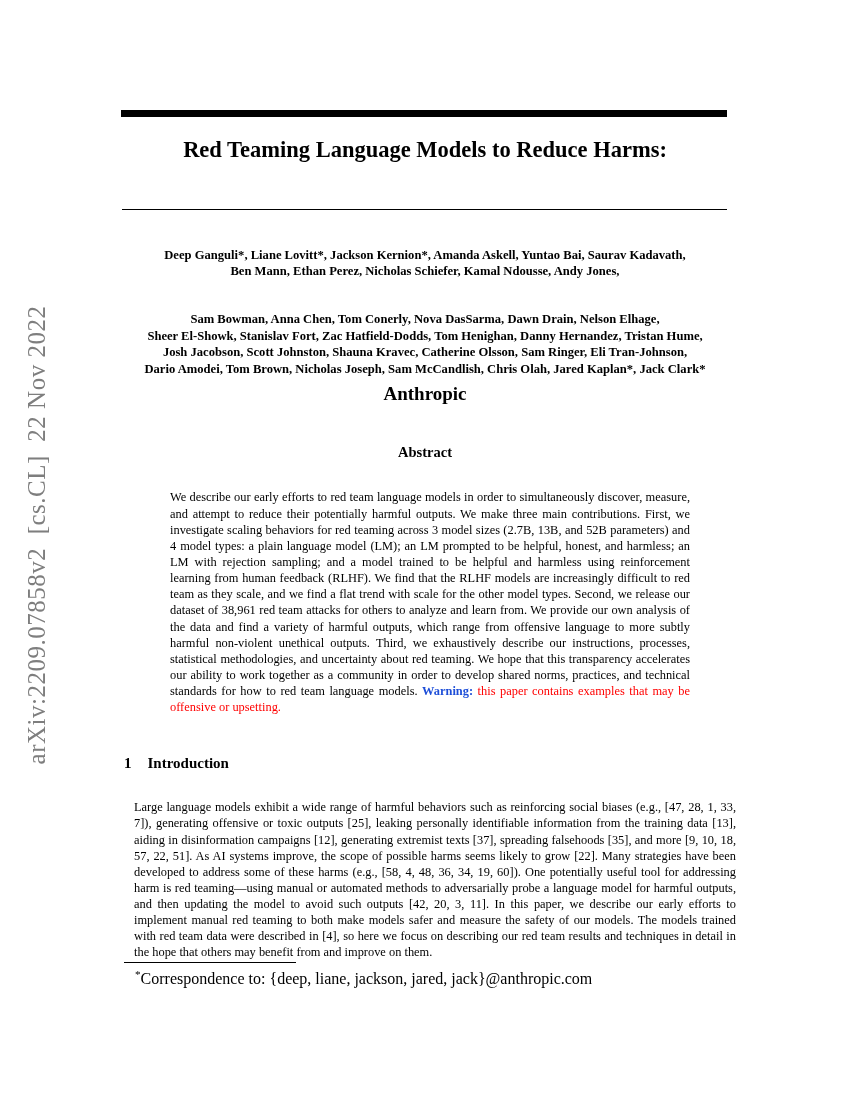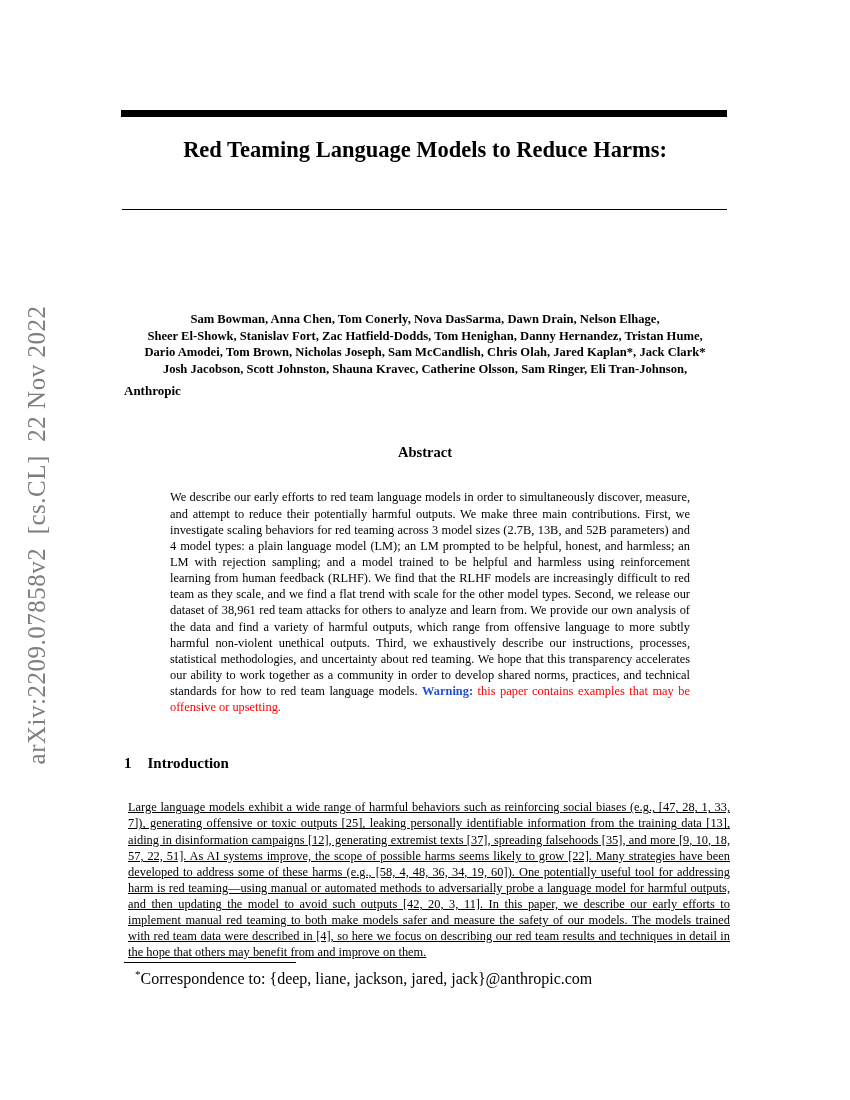--- a/index.html
+++ b/index.html
@@ -46,23 +46,23 @@
     position:absolute;left:-12px;right:-12px;
     text-align:center;
     font-weight:bold;
     font-size:12.6px;
     line-height:16px;
   }
   .authors-core{top:247px;}
   .authors-rest{top:311px;line-height:16.5px;}
   .affiliation{
     position:absolute;top:383px;left:0;right:0;
-    text-align:left;
+    text-align:center;
     font-weight:bold;
-    font-size:13px;
+    font-size:19px;
   }
   .abstract-heading{
     position:absolute;top:444px;left:0;right:0;
     text-align:center;
     font-weight:bold;
     font-size:14.5px;
   }
   .abstract-body{
     position:absolute;top:477px;left:46px;width:520px;
     font-size:12.4px;
@@ -72,25 +72,24 @@
   .warning-label{color:#1d4ed8;font-weight:bold;}
   .warning-text{color:#ff0000;}
   .section-heading{
     position:absolute;top:755px;left:0;
     font-weight:bold;
     font-size:15px;
     text-align:right;
   }
   .section-number{display:inline-block;margin-right:16px;}
   .intro-body{
-    position:absolute;top:787px;left:4px;width:602px;
+    position:absolute;top:787px;left:10px;width:602px;
     font-size:12.4px;
     line-height:16.1px;
     text-align:justify;
-    text-decoration:underline;
   }
   .footnote{
     position:absolute;top:962px;left:0;width:602px;
     font-size:16px;
     line-height:14.5px;
   }
   .footnote-rule{
     width:172px;
     border-top:1.2px solid #000;
     margin-bottom:4px;
@@ -106,26 +105,30 @@
   <div class="watermark">arXiv:2209.07858v2  [cs.CL]  22 Nov 2022</div>
 
   <div class="content">
 
     <div class="topbar"></div>
 
     <h1 class="title"><span>Red Teaming Language Models to Reduce Harms:</span><br></h1>
 
     <div class="title-rule"></div>
 
+    <div class="authors authors-core">
+      <div>Deep Ganguli*, Liane Lovitt*, Jackson Kernion*, Amanda Askell, Yuntao Bai, Saurav Kadavath,</div>
+      <div>Ben Mann, Ethan Perez, Nicholas Schiefer, Kamal Ndousse, Andy Jones,</div>
+    </div>
 
     <div class="authors authors-rest">
       <div>Sam Bowman, Anna Chen, Tom Conerly, Nova DasSarma, Dawn Drain, Nelson Elhage,</div>
       <div>Sheer El-Showk, Stanislav Fort, Zac Hatfield-Dodds, Tom Henighan, Danny Hernandez, Tristan Hume,</div>
+      <div>Josh Jacobson, Scott Johnston, Shauna Kravec, Catherine Olsson, Sam Ringer, Eli Tran-Johnson,</div>
       <div>Dario Amodei, Tom Brown, Nicholas Joseph, Sam McCandlish, Chris Olah, Jared Kaplan*, Jack Clark*</div>
-      <div>Josh Jacobson, Scott Johnston, Shauna Kravec, Catherine Olsson, Sam Ringer, Eli Tran-Johnson,</div>
     </div>
 
     <div class="affiliation">Anthropic</div>
 
     <div class="abstract-heading">Abstract</div>
 
     <p class="abstract-body"><span>We describe our early efforts to red team language models in order to simultaneously discover, measure, and attempt to reduce their potentially harmful outputs. We make three main contributions. First, we investigate scaling behaviors for red teaming across 3 model sizes (2.7B, 13B, and 52B parameters) and 4 model types: a plain language model (LM); an LM prompted to be helpful, honest, and harmless; an LM with rejection sampling; and a model trained to be helpful and harmless using reinforcement learning from human feedback (RLHF). We find that the RLHF models are increasingly difficult to red team as they scale, and we find a flat trend with scale for the other model types. Second, we release our dataset of 38,961 red team attacks for others to analyze and learn from. We provide our own analysis of the data and find a variety of harmful outputs, which range from offensive language to more subtly harmful non-violent unethical outputs. Third, we exhaustively describe our instructions, processes, statistical methodologies, and uncertainty about red teaming. We hope that this transparency accelerates our ability to work together as a community in order to develop shared norms, practices, and technical standards for how to red team language models.</span>
       <span class="warning-label">Warning:</span>
       <span class="warning-text">this paper contains examples that may be offensive or upsetting.</span></p>
 

